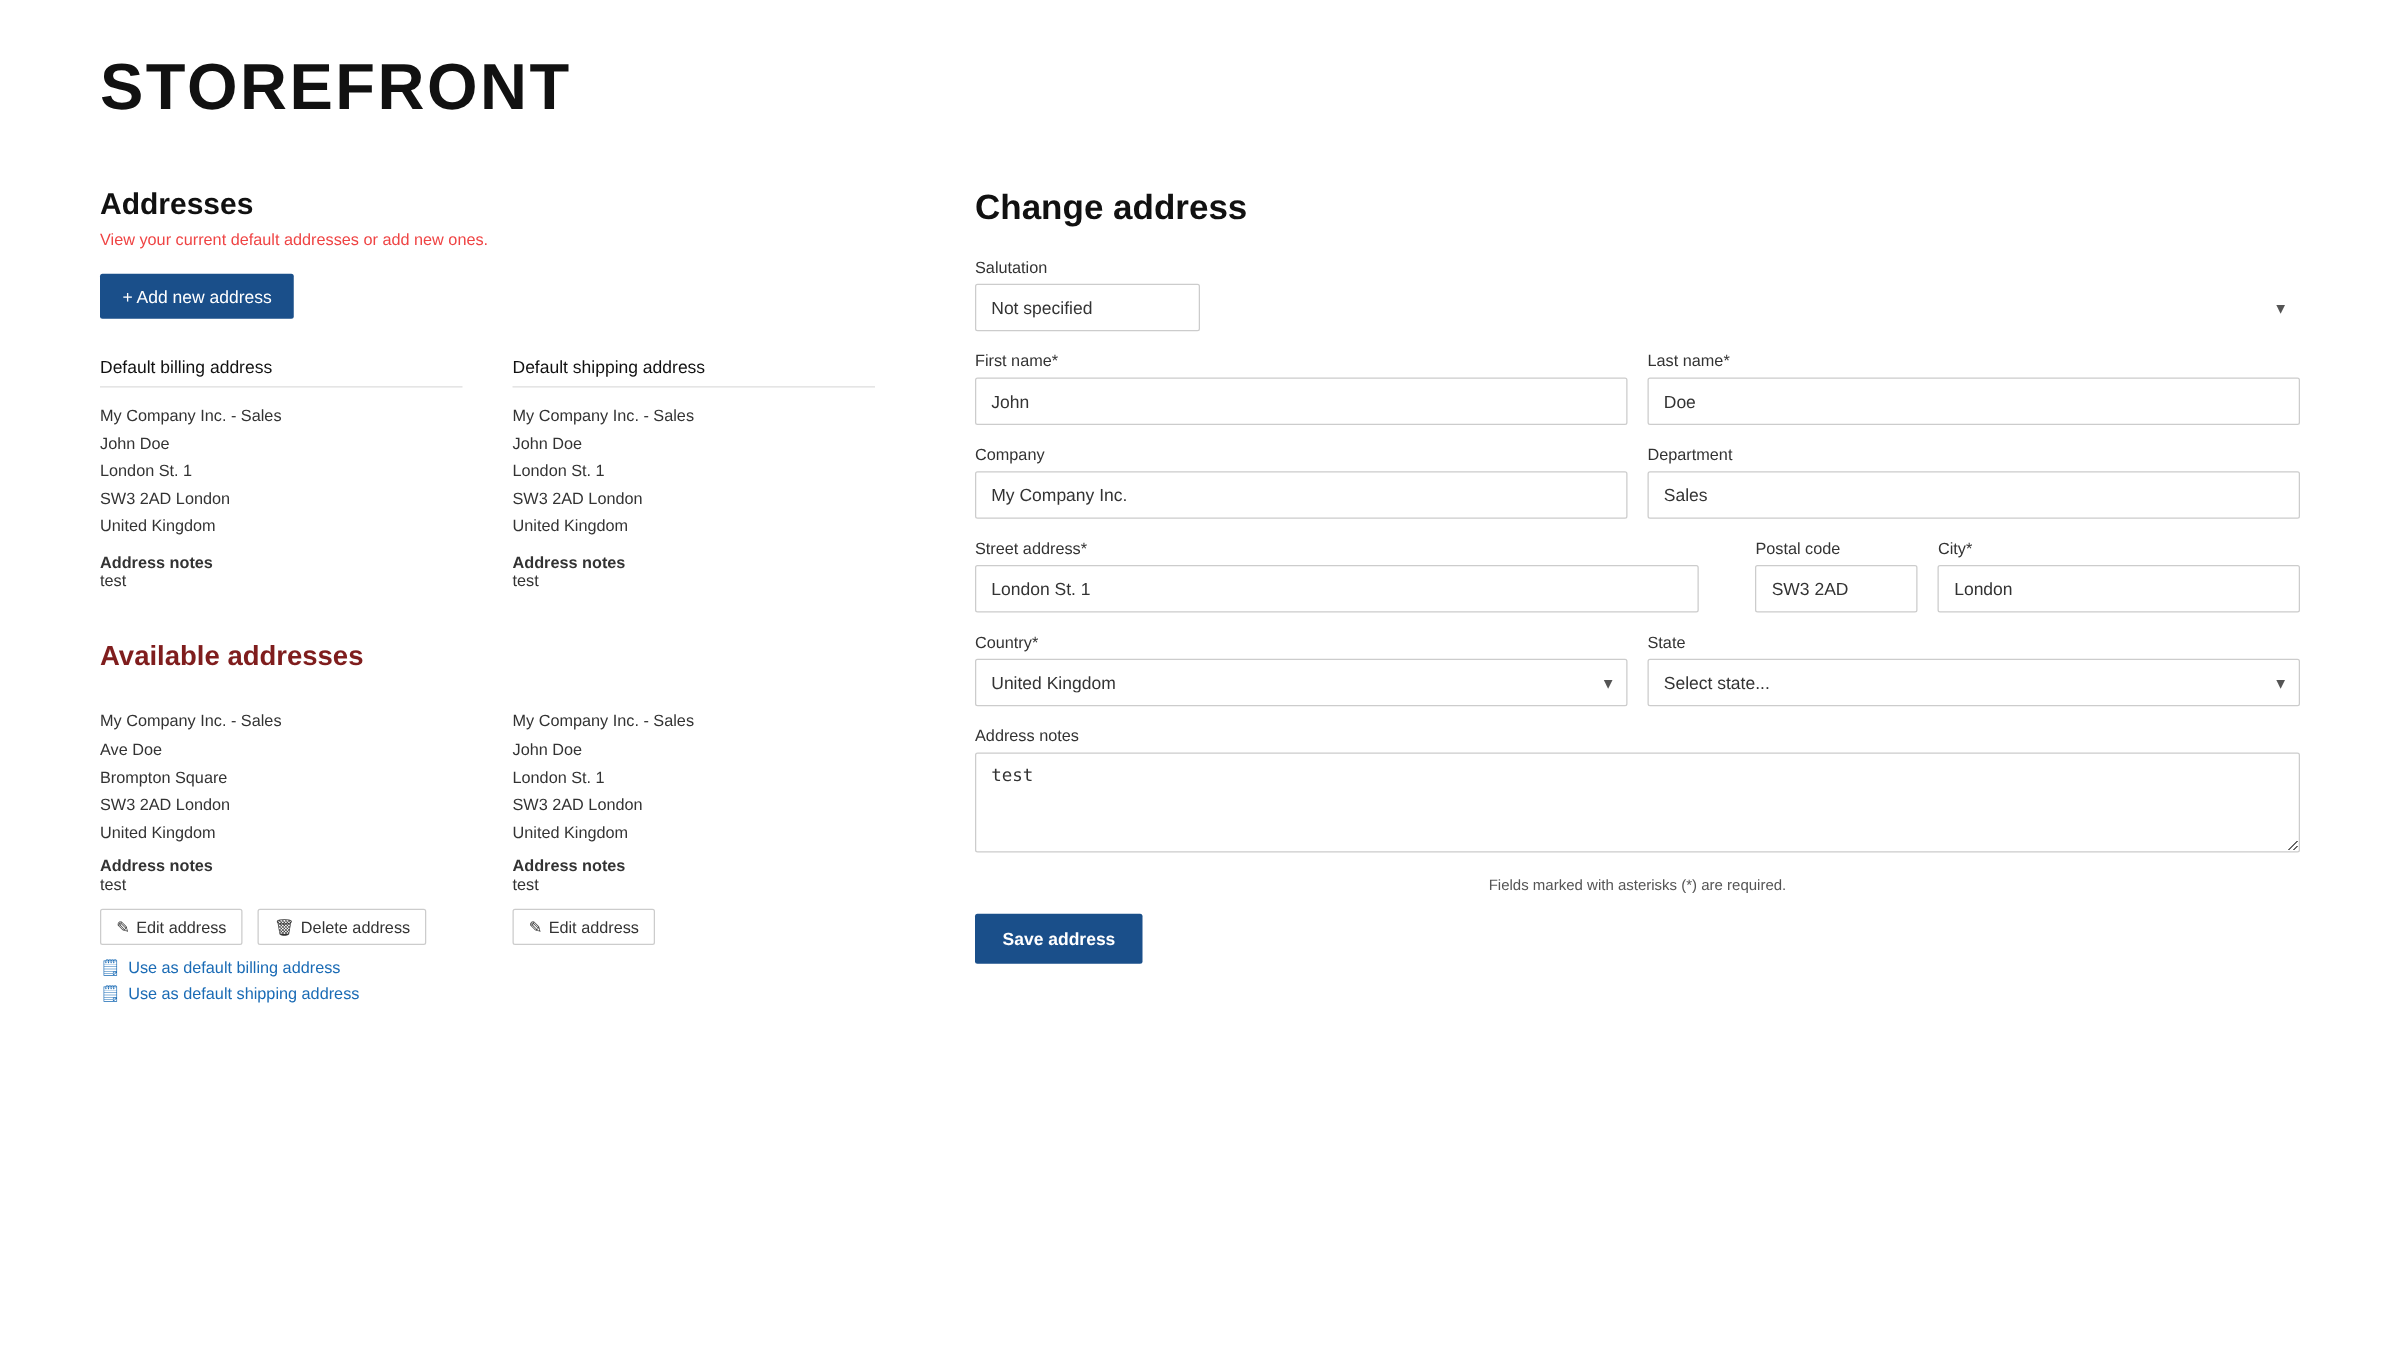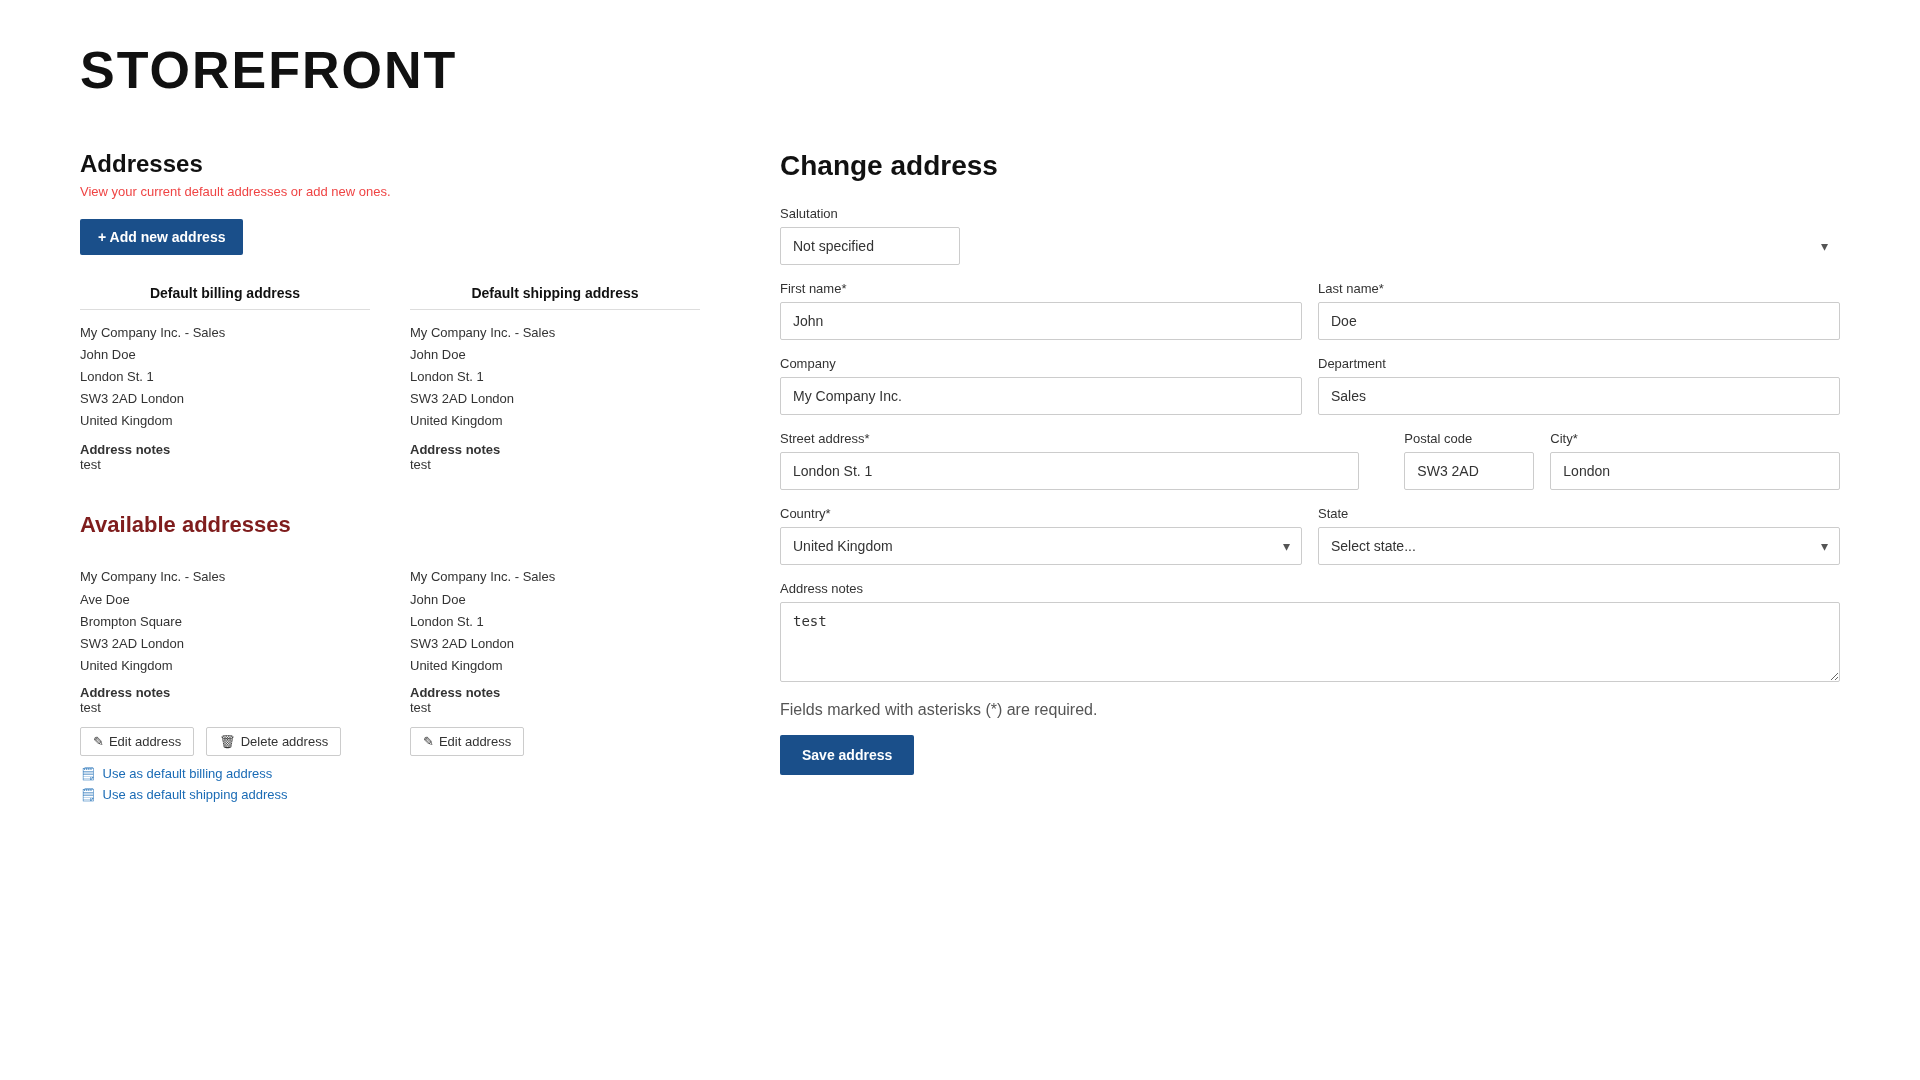--- a/index.html
+++ b/index.html
@@ -17,28 +17,28 @@
     .right-panel { flex: 1; }
 
     
     .section-title { font-size: 24px; font-weight: 700; color: #111; margin-bottom: 6px; }
     .section-subtitle { font-size: 13px; color: #ef4444; margin-bottom: 20px; }
 
     
     .add-btn {
       display: inline-flex; align-items: center; gap: 6px;
       background: #1a4f8a; color: #fff; border: none; padding: 10px 18px;
-      font-size: 14px; font-weight: 700; cursor: pointer; border-radius: 2px;
+      font-size: 14px; font-weight: 400; cursor: pointer; border-radius: 2px;
       margin-bottom: 30px;
     }
 
     
     .address-columns { display: flex; gap: 40px; margin-bottom: 40px; }
     .address-col { flex: 1; }
-    .address-col-title { font-size: 14px; font-weight: 700; color: #111; border-bottom: 1px solid #ddd; padding-bottom: 8px; margin-bottom: 12px; text-align: center; }
+    .address-col-title { font-size: 14px; font-weight: 400; color: #111; border-bottom: 1px solid #ddd; padding-bottom: 8px; margin-bottom: 12px; }
 
     .address-text { font-size: 13px; line-height: 1.7; color: #333; }
     .address-notes-label { font-weight: 700; font-size: 13px; margin-top: 10px; }
     .address-notes-val { font-size: 13px; color: #333; }
 
     
     .available-title { font-size: 22px; font-weight: 700; color: #7f1d1d; margin-bottom: 28px; }
 
     .available-columns { display: flex; gap: 40px; }
     .available-col { flex: 1; }
@@ -77,21 +77,21 @@
 
     .form-select { appearance: none; -webkit-appearance: none; cursor: pointer; }
     .select-wrapper { position: relative; }
     .select-wrapper::after {
       content: '▾'; position: absolute; right: 12px; top: 50%; transform: translateY(-50%);
       pointer-events: none; color: #555; font-size: 14px;
     }
 
     .form-textarea { resize: vertical; min-height: 80px; }
 
-    .required-note { font-size: 16px; color: #555; margin-bottom: 16px; }
+    .required-note { font-size: 12px; color: #555; margin-bottom: 16px; text-align: center; }
 
     .save-btn {
       background: #1a4f8a; color: #fff; border: none; padding: 12px 22px;
       font-size: 14px; font-weight: 600; cursor: pointer; border-radius: 2px;
     }
   </style>
 </head>
 <body>
 
 <div class="page-container">

